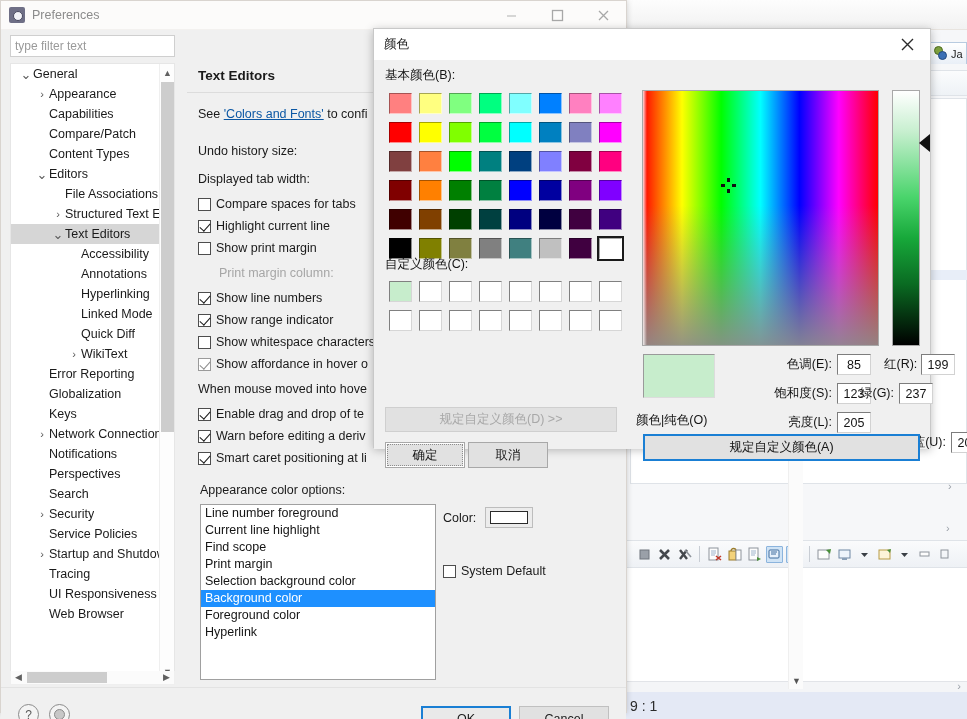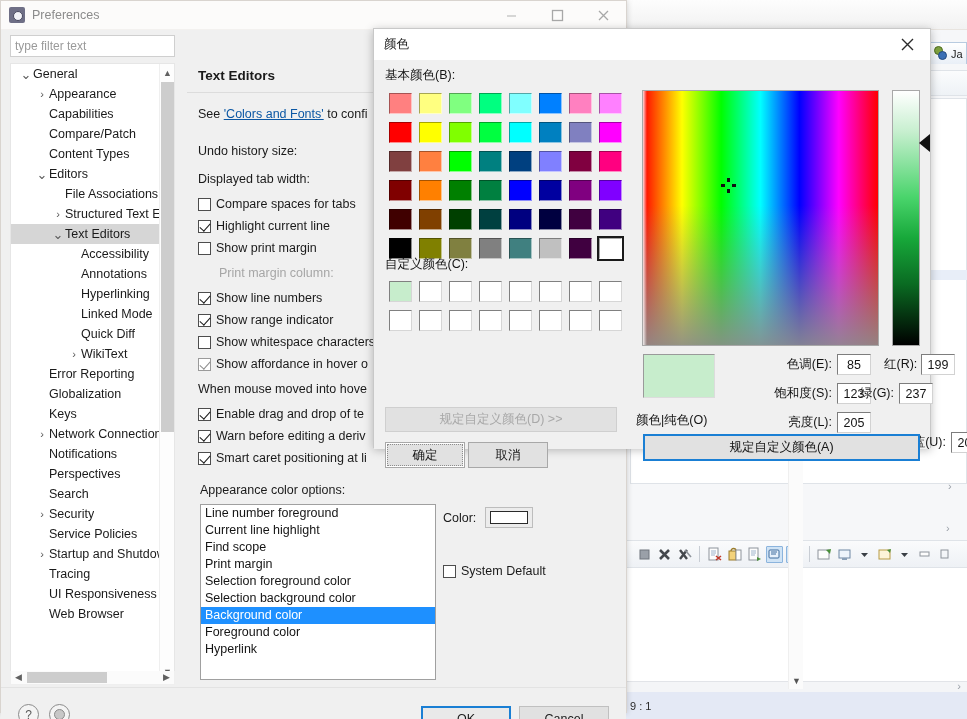--- a/index.html
+++ b/index.html
@@ -78,21 +78,21 @@
   .cicon.boxed { background: #cfe3f5; border: 1px solid #8bb4dd; border-radius: 1px; }
   .csep { width: 1px; height: 16px; background: #c8cdd4; margin: 0 3px; }
   .ide-console-body {
     position: absolute; left: 626px; top: 568px; width: 341px; height: 113px;
     background: #ffffff;
   }
   .ide-statusbar {
     position: absolute; left: 626px; top: 692px; width: 341px; height: 27px;
     background: #e4e9f5;
     display: flex; align-items: center; padding-left: 4px;
-    font-size: 11px; color: #2b2b2b;
+    font-size: 14px; color: #2b2b2b;
   }
   .ide-hscroll {
     position: absolute; left: 626px; top: 681px; width: 341px; height: 11px;
     background: #f4f5f7; border-top: 1px solid #e2e4e8;
   }
   .chev-r {
     position: absolute; font-size: 11px; color: #9aa0a8;
   }
 
   
@@ -782,21 +782,20 @@
           <span class="sc-arrow" style="bottom:0; color:#555;">▼</span>
         </div>
       </div>
 
       <div class="aco-label">Appearance color options:</div>
       <div class="aco-list" id="aco-list">
           <div class="aco-item">Line number foreground</div>
           <div class="aco-item">Current line highlight</div>
           <div class="aco-item">Find scope</div>
           <div class="aco-item">Print margin</div>
-          <div class="aco-item">Selection foreground color</div>
           <div class="aco-item">Selection background color</div>
           <div class="aco-item sel">Background color</div>
           <div class="aco-item">Foreground color</div>
           <div class="aco-item">Hyperlink</div>
         </div>
 
       <div class="color-label">Color:</div>
       <div class="color-swatch-btn">
         <div class="color-swatch-inner" id="color-swatch-inner" style="background: rgb(255, 255, 255);"></div>
       </div>

